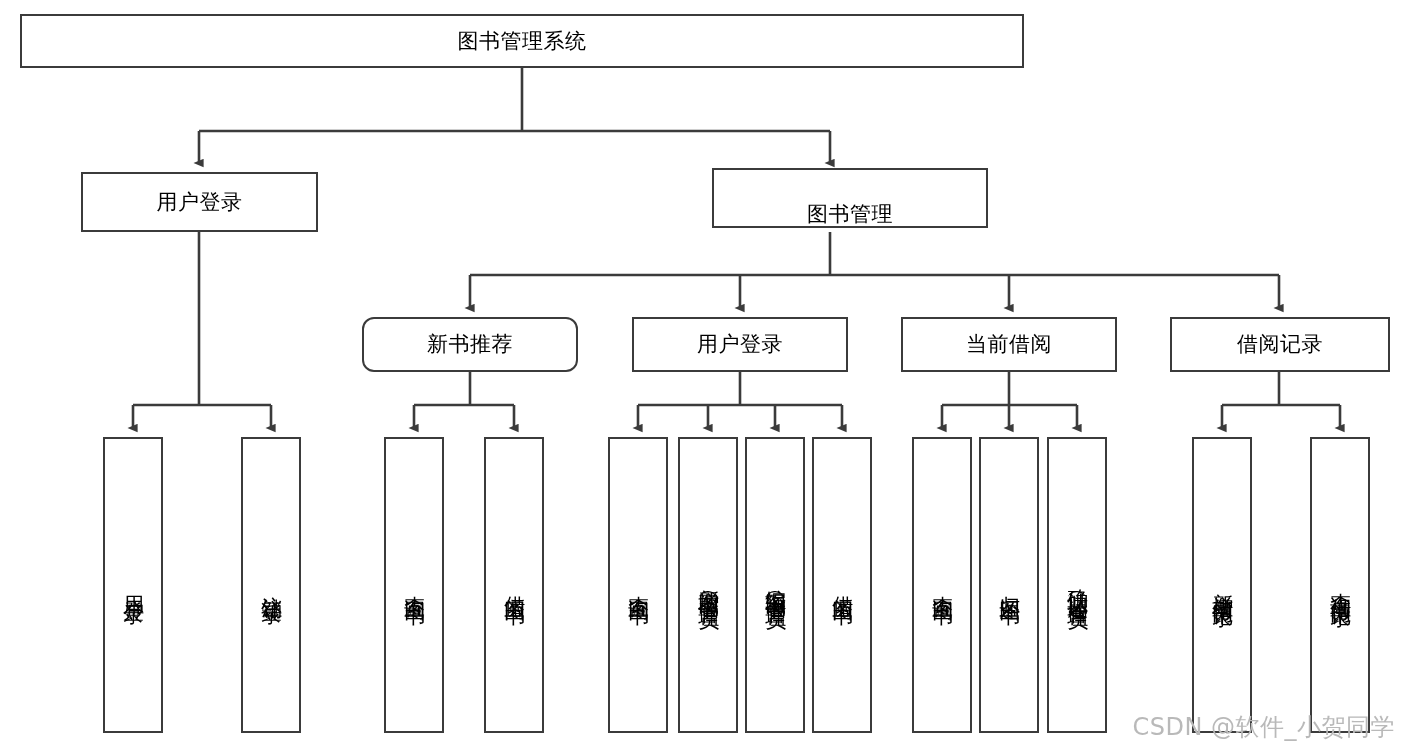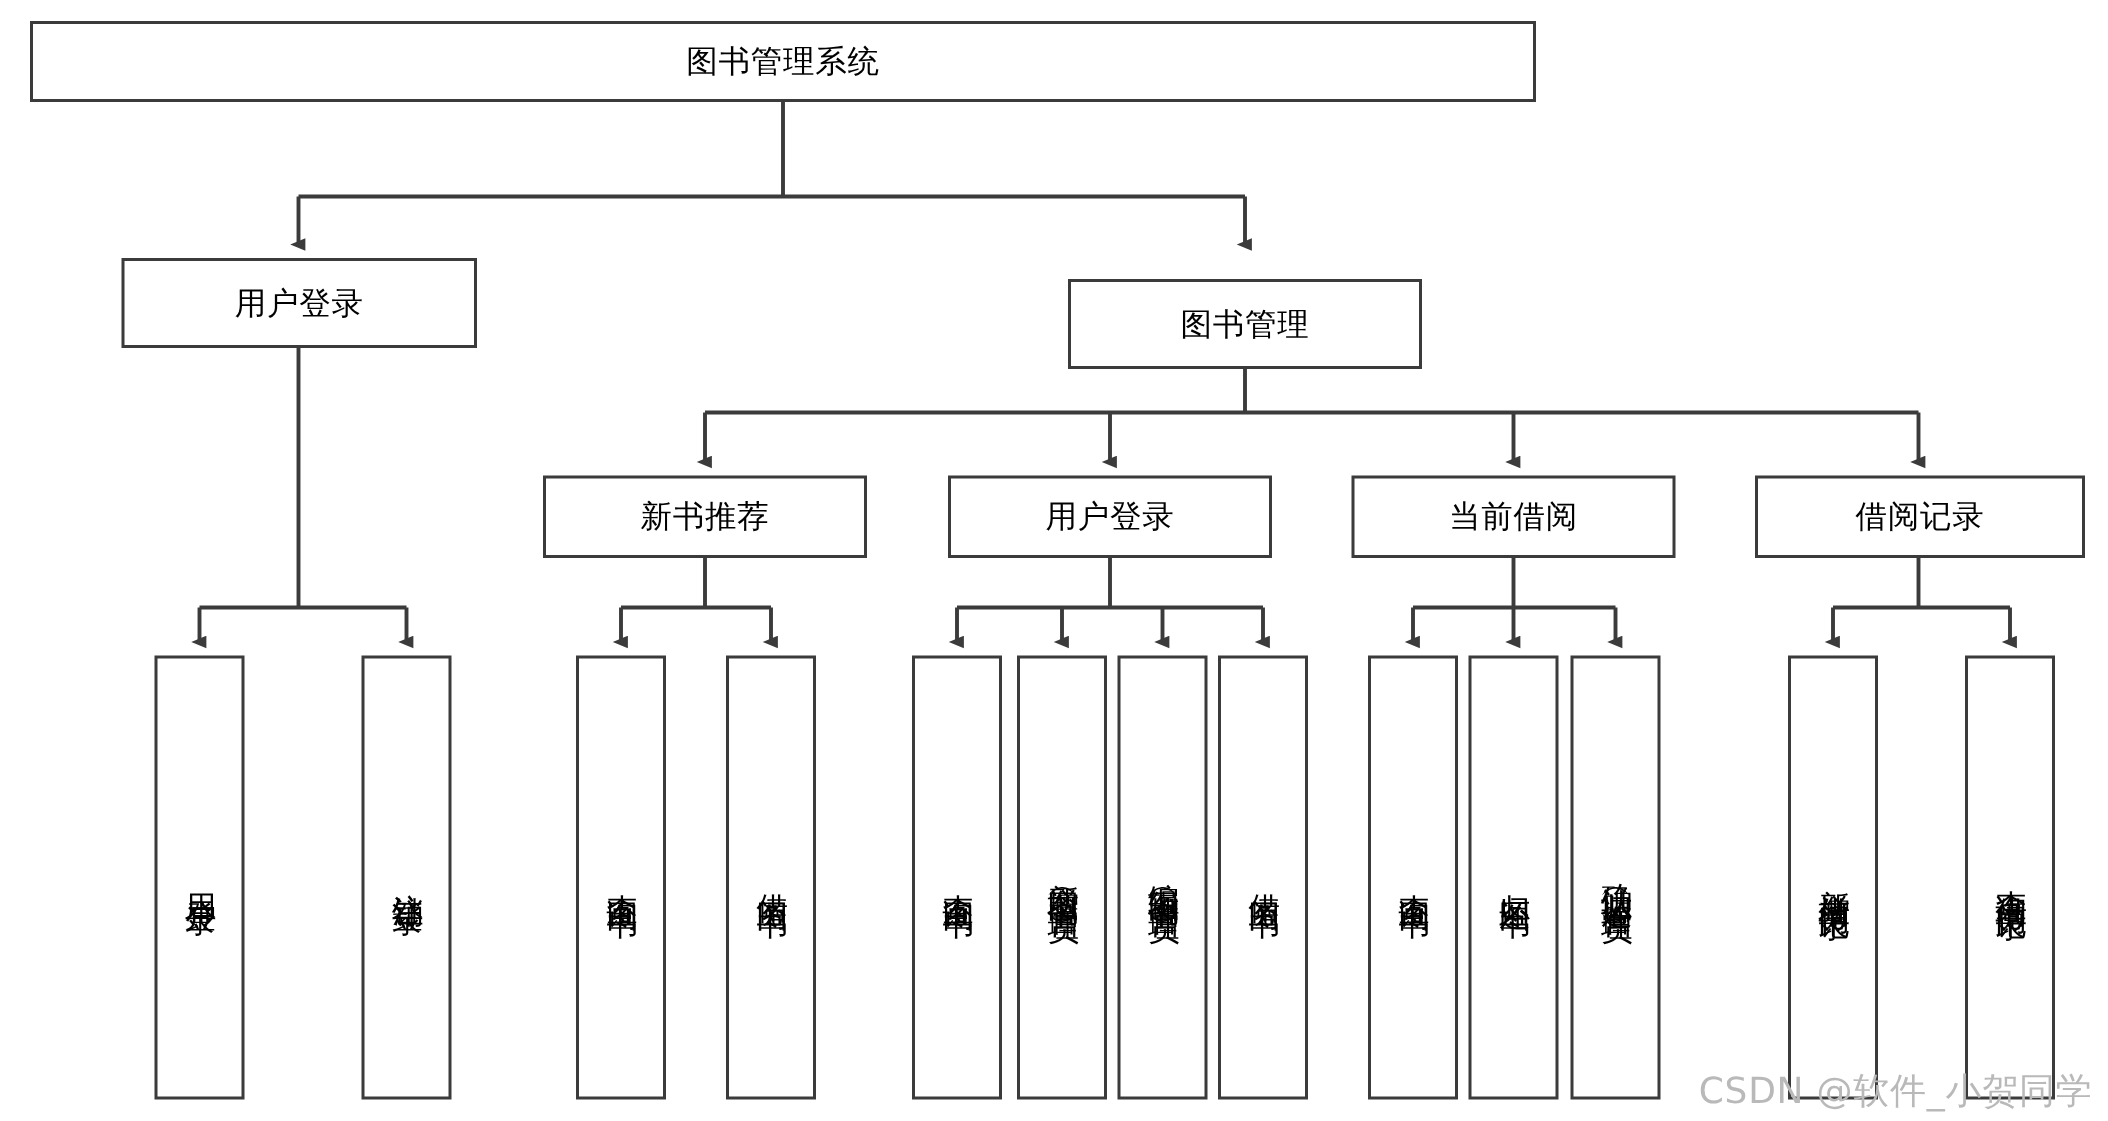--- a/index.html
+++ b/index.html
@@ -127,25 +127,25 @@
     </g>
   </svg>
 
   <div class="node" style="left:20px; top:14px; width:1004px; height:54px;">
     <span class="label">图书管理系统</span>
   </div>
 
   <div class="node" style="left:81px; top:172px; width:237px; height:60px;">
     <span class="label">用户登录</span>
   </div>
-  <div class="node" style="left:712px; top:186px; width:236px; height:60px;">
+  <div class="node" style="left:712px; top:168px; width:276px; height:60px;align-items:flex-end;">
     <span class="label">图书管理</span>
   </div>
 
-  <div class="node" style="left:362px; top:317px; width:216px; height:55px;">
+  <div class="node" style="left:362px; top:317px; width:216px; height:55px;border-radius:12px;">
     <span class="label">新书推荐</span>
   </div>
   <div class="node" style="left:632px; top:317px; width:216px; height:55px;">
     <span class="label">用户登录</span>
   </div>
   <div class="node" style="left:901px; top:317px; width:216px; height:55px;">
     <span class="label">当前借阅</span>
   </div>
   <div class="node" style="left:1170px; top:317px; width:220px; height:55px;">
     <span class="label">借阅记录</span>

